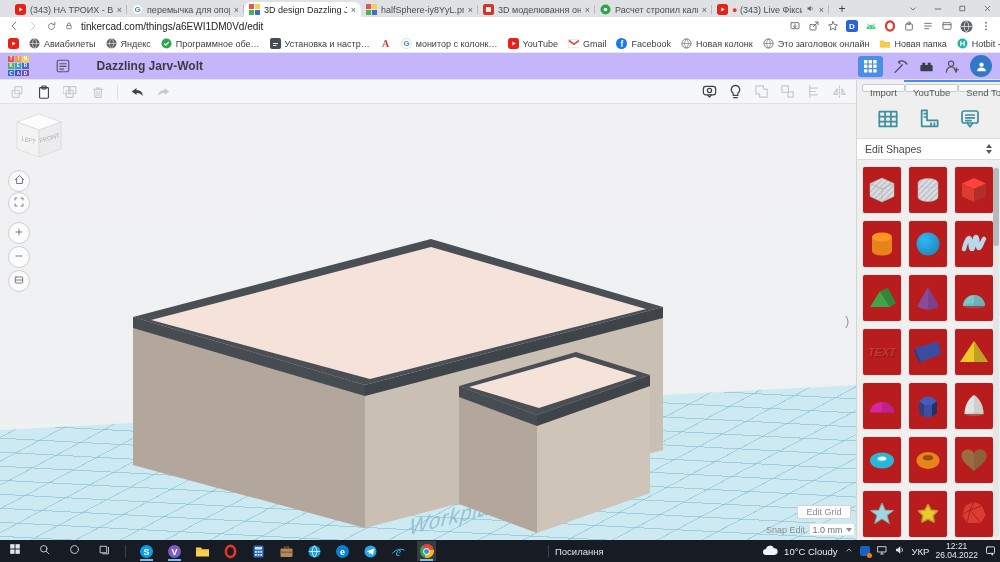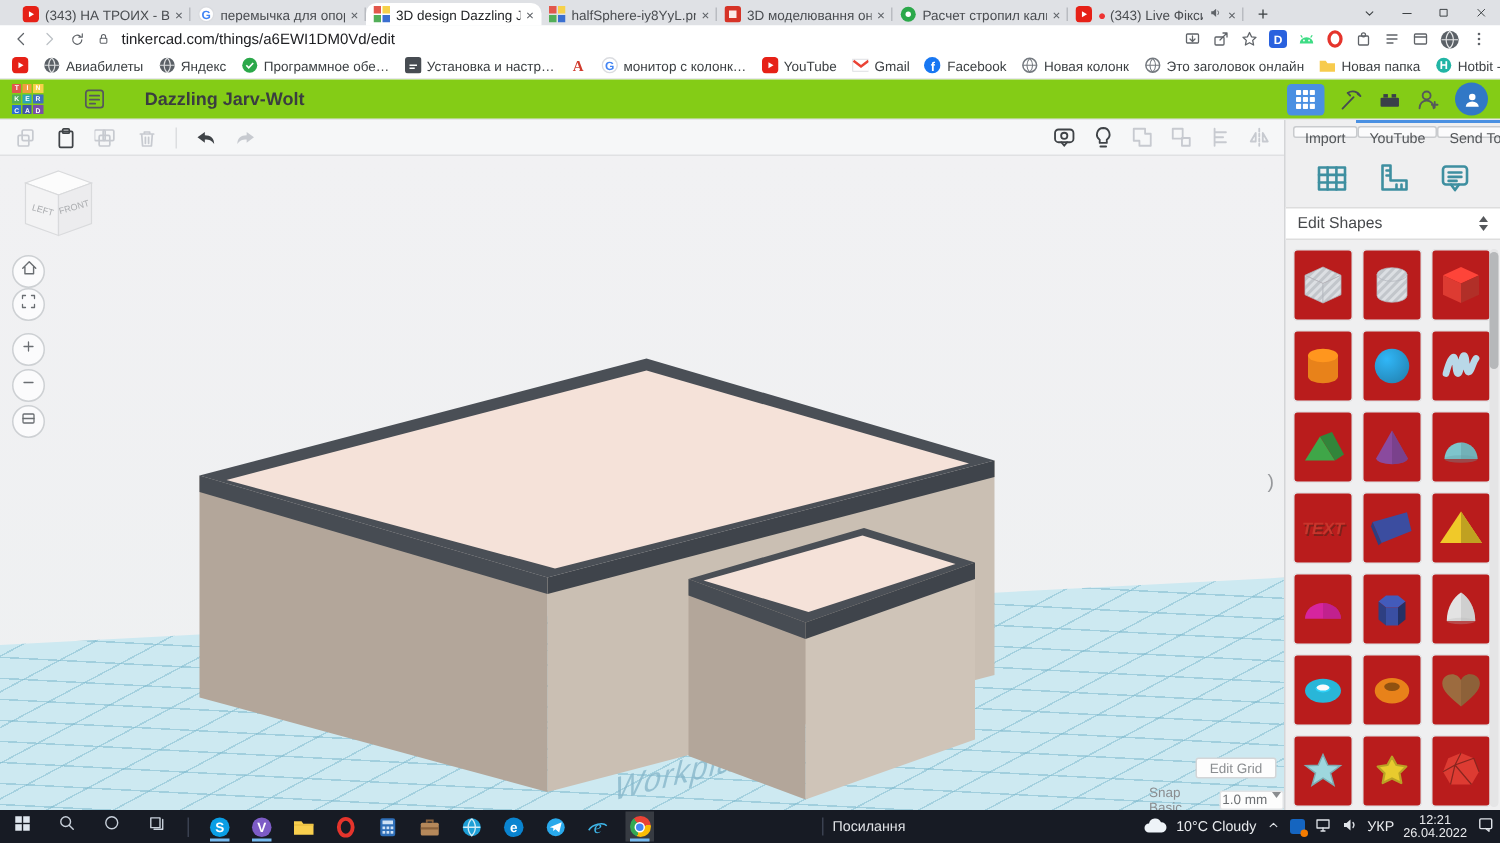--- a/index.html
+++ b/index.html
@@ -22,21 +22,21 @@
 
   #addrbar{position:absolute;top:17px;left:0;right:0;height:18px;background:#fff;display:flex;align-items:center;padding:0 8px;gap:7px}
   #urltext{font-size:10px;color:#202124}
   #addr-right{margin-left:auto;display:flex;gap:7px;align-items:center}
   .exti{display:flex}
 
   #bookmarks{position:absolute;top:35px;left:0;right:0;height:18px;background:#fff;border-bottom:1px solid #e7e9eb;display:flex;align-items:center;padding:0 8px;font-size:9px;color:#3c4043;gap:10px;overflow:hidden}
   .bm{display:flex;align-items:center;gap:4px;white-space:nowrap}
 
   
-  #appheader{position:absolute;top:53px;left:0;right:0;height:27px;background:#84cc16;border-bottom:1px solid #e4e5e7;display:flex;align-items:center;padding:0 8px;gap:26px}
+  #appheader{position:absolute;top:53px;left:0;right:0;height:27px;background:#c4b5fd;border-bottom:1px solid #e4e5e7;display:flex;align-items:center;padding:0 8px;gap:26px}
   #tclogo{display:grid;grid-template-columns:repeat(3,6.4px);grid-auto-rows:6.4px;gap:0.7px}
   #tclogo span{font-size:4.5px;color:#fff;display:flex;align-items:center;justify-content:center;font-weight:bold}
   #doctitle{font-size:12px;font-weight:bold;color:#3a3d40}
   #hdr-right{margin-left:auto;display:flex;align-items:center;gap:9px}
   .gridbtn{width:25px;height:21px;background:#4a90e2;border-radius:3px;display:flex;align-items:center;justify-content:center}
   .avatar{width:22px;height:22px;border-radius:50%;background:#3178c6;display:flex;align-items:center;justify-content:center}
 
   
   #toolbar{position:absolute;top:80px;left:0;width:856px;height:24px;background:#f6f7f8;border-bottom:1px solid #e0e1e3;display:flex;align-items:center;padding:0 9px;gap:11px}
   .tsep{width:1px;height:14px;background:#dcdee0}
@@ -48,21 +48,21 @@
   #workplane{position:absolute;inset:0;clip-path:polygon(0 326px,856px 281px,856px 436px,0 436px);
     background-color:#cde9f1;
     background-image:repeating-linear-gradient(183deg,rgba(125,185,205,.55) 0 1px,transparent 1px 14px),
                      repeating-linear-gradient(152deg,rgba(125,185,205,.5) 0 1px,transparent 1px 21px)}
   #wplabel{position:absolute;left:408px;top:398px;font-size:21px;color:rgba(135,183,203,.8);transform:rotate(-14deg) skewX(-28deg);letter-spacing:1px}
   #scene{position:absolute;left:0;top:0;pointer-events:none}
   #viewcube{position:absolute;left:10px;top:6px}
   .navbtn{position:absolute;left:8px;width:22px;height:22px;border-radius:50%;border:1px solid #cdd0d3;background:#fbfbfc;display:flex;align-items:center;justify-content:center}
   #editgrid{position:absolute;left:797px;top:401px;width:54px;height:14px;background:#fdfdfd;border:1px solid #d4d6d8;border-radius:2px;font-size:9px;color:#8a8d90;display:flex;align-items:center;justify-content:center}
   #snapgrid{position:absolute;left:766px;top:419px;display:flex;align-items:center;gap:4px;font-size:9px;color:#8a8d90}
-  #snapval{width:46px;height:13px;background:#fdfdfd;border:1px solid #e2e4e6;border-radius:2px;display:flex;align-items:flex-start;justify-content:center;gap:3px;color:#6e7174}
+  #snapval{width:46px;height:13px;background:#fdfdfd;border:1px solid #e2e4e6;border-radius:2px;display:flex;align-items:center;justify-content:center;gap:3px;color:#6e7174}
   .downtri{width:0;height:0;border-left:3px solid transparent;border-right:3px solid transparent;border-top:4px solid #8a8d90}
   #collapse{position:absolute;left:845px;top:209px;color:#97999c;font-size:13px}
 
   
   #panel{position:absolute;top:80px;left:856px;width:144px;height:460px;background:#efeff0;border-left:1px solid #d4d5d7;overflow:hidden}
   #panel-progress{position:absolute;top:0;left:47px;right:0;height:2px;background:#4a90e2}
   #panel-actions{display:flex;justify-content:space-between;padding:4px 5px 12px 5px;height:24px}
   .pbtn{font-size:9.5px;color:#54575a;background:#fbfbfc;border:1px solid #c9cbce;border-radius:2px;padding:1px 7px;line-height:13px;white-space:nowrap}
   #panel-tools{display:flex;justify-content:space-around;align-items:center;height:34px;padding:0 10px}
   #shape-cat{height:22px;background:#fff;border-top:1px solid #ddd;border-bottom:1px solid #ddd;display:flex;align-items:center;padding:0 8px;font-size:10.5px;color:#47494c}
@@ -608,21 +608,21 @@
       </div>
     <div class="navbtn" style="top:166px">
         <span><svg width="12" height="12" viewBox="0 0 18 18" fill="none" stroke="#6a6e72" stroke-width="1.3" stroke-linecap="round" stroke-linejoin="round" style="color:#6a6e72">
             <rect x="3.5" y="4.5" width="11" height="9" rx="1"></rect>
             <path d="M3.5,9 h11"></path>
           </svg></span>
       </div>
 
     <div id="editgrid">Edit Grid</div>
     <div id="snapgrid">
-      <span>Snap Basic</span>
+      <span>Snap Edit</span>
       <div id="snapval">
           <span>1.0 mm</span>
           <span class="downtri"></span>
         </div>
     </div>
     <div id="collapse">)</div>
   </div>
 
   <div id="panel">
     <div id="panel-progress"></div>

